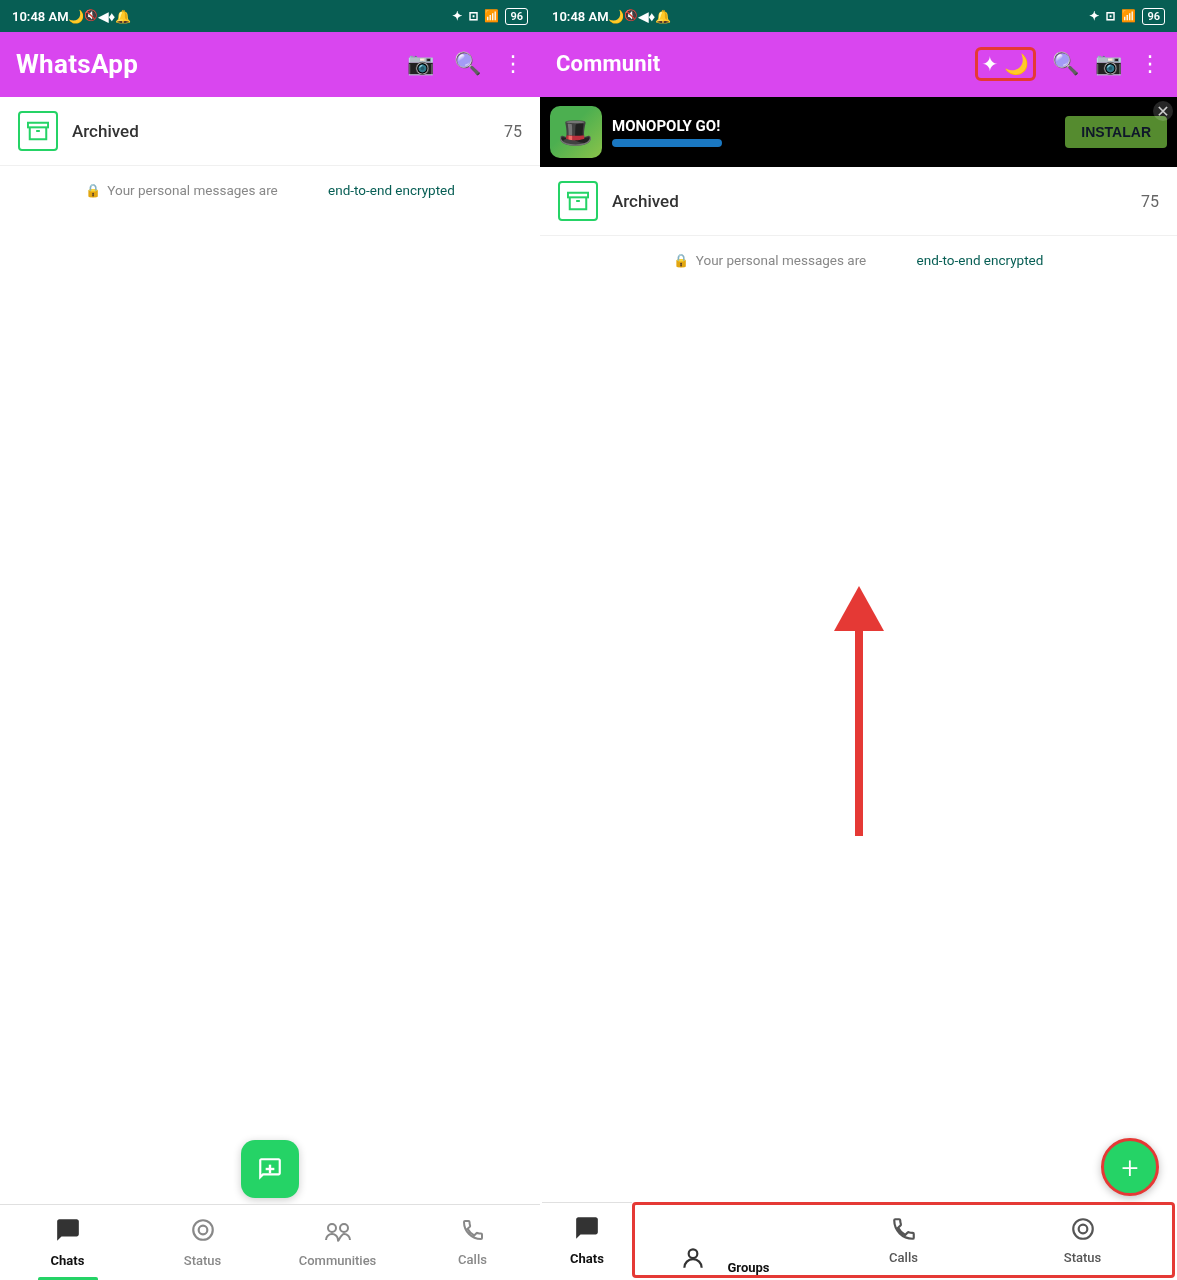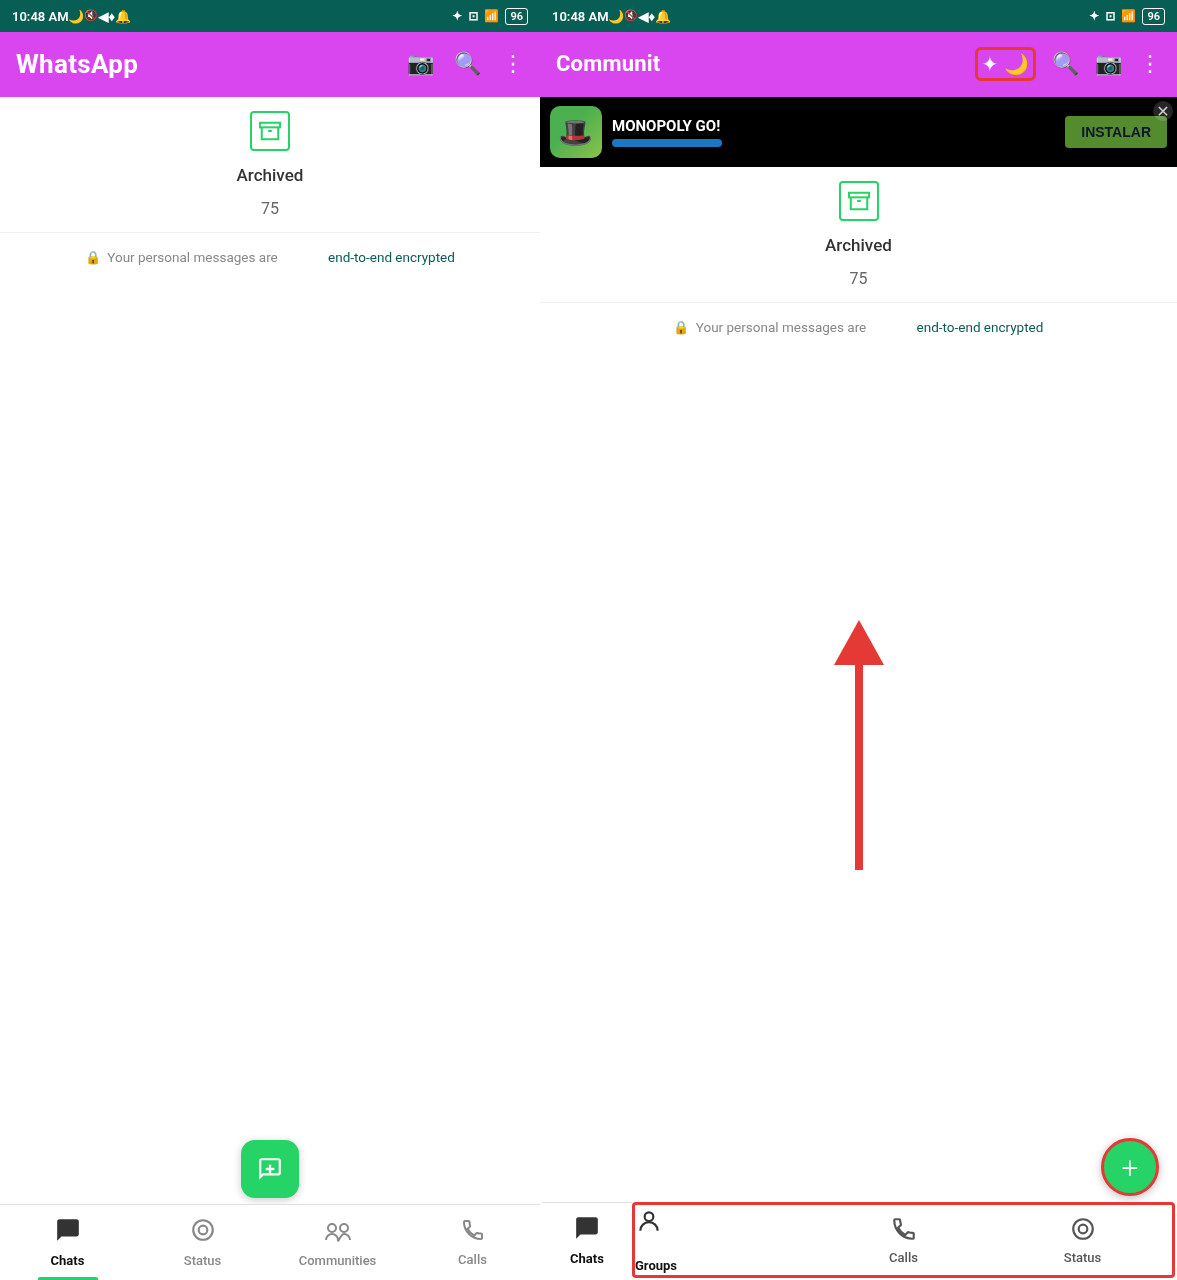--- a/index.html
+++ b/index.html
@@ -76,21 +76,20 @@
     }
 
     
     .archived-row {
       display: flex;
       align-items: center;
       padding: 14px 18px;
       border-bottom: 1px solid #f0f0f0;
       gap: 14px;
       background: #fff;
-      flex-direction: column;
     }
     .archived-icon {
       width: 40px; height: 40px;
       border-radius: 4px;
       border: 2px solid #25d366;
       display: flex; align-items: center; justify-content: center;
       color: #25d366; font-size: 18px;
     }
     .archived-label { flex: 1; font-size: 17px; color: #333; font-weight: 500; }
     .archived-count { font-size: 16px; color: #666; }
@@ -424,21 +423,21 @@
         <span style="font-size:26px;">
           <svg width="28" height="26" viewBox="0 0 24 24" fill="#333">
             <path d="M20 2H4c-1.1 0-2 .9-2 2v18l4-4h14c1.1 0 2-.9 2-2V4c0-1.1-.9-2-2-2z"></path>
           </svg>
         </span>
         <span style="font-size:13px;font-weight:700;color:#111;">Chats</span>
       </div>
 
       <div style="border:3px solid #e53935;border-radius:4px;display:flex;flex:1;background:#fff;">
 
-        <div style="flex:1;display:flex;flex-direction:column;align-items:flex-start;justify-content:center;gap:20px;cursor:pointer;">
+        <div style="flex:1;display:flex;flex-direction:row;align-items:flex-end;justify-content:center;gap:20px;cursor:pointer;">
           <span>
             <svg width="28" height="26" viewBox="0 0 24 24" fill="none" stroke="#333" stroke-width="2">
               <circle cx="12" cy="8" r="4"></circle>
               <path d="M20 21a8 8 0 10-16 0"></path>
             </svg>
           </span>
           <span style="font-size:13px;font-weight:700;color:#111;">Groups</span>
         </div>
 
         <div style="flex:1;display:flex;flex-direction:column;align-items:center;justify-content:center;gap:4px;cursor:pointer;">

